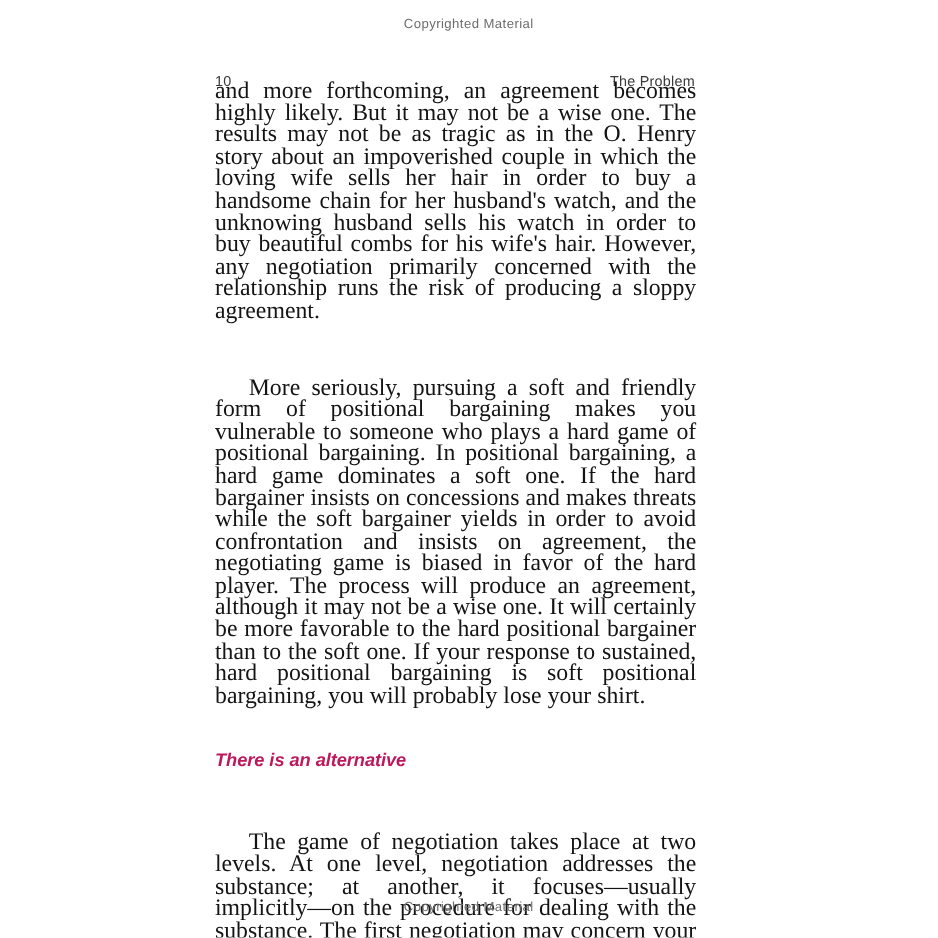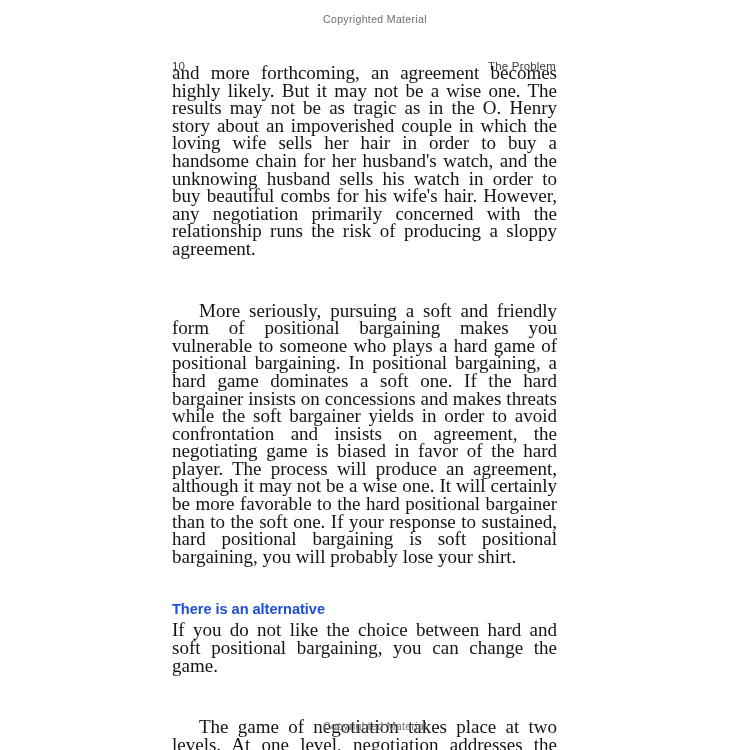--- a/index.html
+++ b/index.html
@@ -79,22 +79,23 @@
     text-indent: 27px;
     margin-top: 44px;
   }
 
   h2.section-heading {
     margin: 0;
     font-family: "Liberation Sans", "DejaVu Sans", sans-serif;
     font-size: 14.6px;
     font-weight: bold;
     line-height: 18px;
-    color: #1d4ed8;
+    color: #be185d;
     letter-spacing: -0.05px;
+    font-style: italic;
   }
 
   .gap-before-heading { height: 35px; }
   .gap-after-heading  { height: 3px; }
 </style>
 </head>
 <body>
 
 <div class="page">
 
@@ -110,21 +111,20 @@
     <p class="body">and more forthcoming, an agreement becomes highly likely. But it may not be a wise one. The results may not be as tragic as in the O. Henry story about an impoverished couple in which the loving wife sells her hair in order to buy a handsome chain for her husband's watch, and the unknowing husband sells his watch in order to buy beautiful combs for his wife's hair. However, any negotiation primarily concerned with the relationship runs the risk of producing a sloppy agreement.</p>
 
     <p class="body indent">More seriously, pursuing a soft and friendly form of positional bargaining makes you vulnerable to someone who plays a hard game of positional bargaining. In positional bargaining, a hard game dominates a soft one. If the hard bargainer insists on concessions and makes threats while the soft bargainer yields in order to avoid confrontation and insists on agreement, the negotiating game is biased in favor of the hard player. The process will produce an agreement, although it may not be a wise one. It will certainly be more favorable to the hard positional bargainer than to the soft one. If your response to sustained, hard positional bargaining is soft positional bargaining, you will probably lose your shirt.</p>
 
     <div class="gap-before-heading"></div>
 
     <h2 class="section-heading">There is an alternative</h2>
 
     <div class="gap-after-heading"></div>
 
-    <p class="body">If you do not like the choice between hard and soft positional bargaining, you can change the game.</p>
 
     <p class="body indent">The game of negotiation takes place at two levels. At one level, negotiation addresses the substance; at another, it focuses—usually implicitly—on the procedure for dealing with the substance. The first negotiation may concern your salary, the terms of a lease, or a price to be paid. The second negotiation concerns how you will negotiate the substantive question: by soft positional bargaining, by hard positional bargaining, or by some other method. This second negotiation is a game about a game—a “meta-game.” Each move you make within a negotiation is not only a move that deals with rent, salary, or other substantive questions; it also helps structure the rules of the game you are</p>
 
   </div>
 
   <div class="copyright-mark copyright-bottom">Copyrighted Material</div>
 
 </div>
 
 </body></html>

